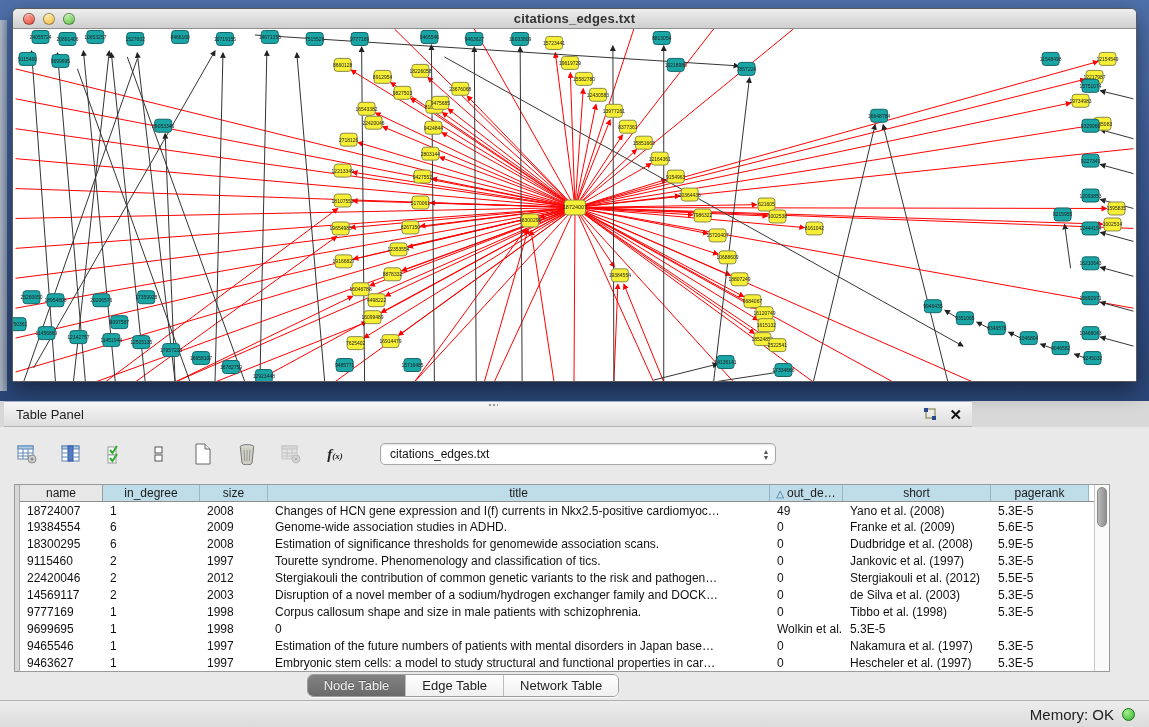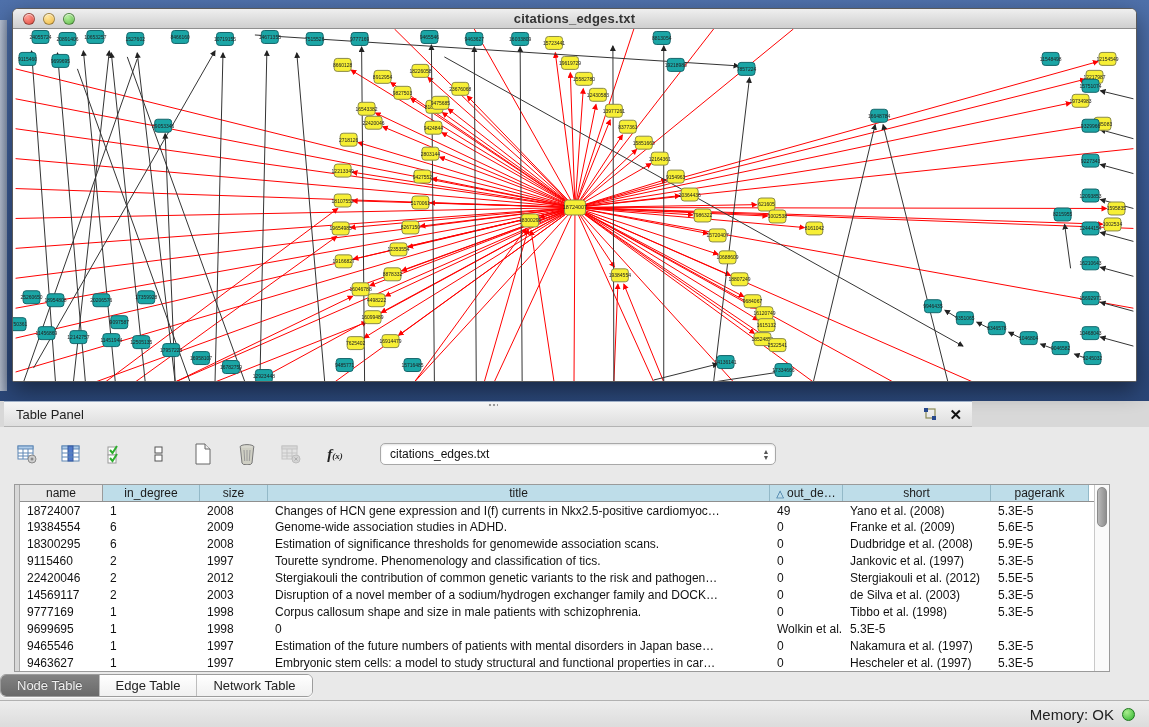--- a/index.html
+++ b/index.html
@@ -68,21 +68,21 @@
   .th:last-child { background:#fff; border-right:none; }
   .tbody { flex:1; }
   .tr { display:grid; grid-template-columns:83px 97px 68px 502px 73px 148px 98px 1fr; height:16.9px; }
   .td { font-size:12px; color:#111; padding-left:7px; display:flex; align-items:center;
     white-space:nowrap; overflow:hidden; }
   .vscroll { width:15px; background:#fafafa; border-left:1px solid #c9c9c9; position:relative; }
   .vthumb { position:absolute; left:2px; right:2px; top:2px; height:40px; border-radius:6px;
     background:linear-gradient(90deg,#b9b9b9,#8f8f8f); border:1px solid #8a8a8a; }
 
   .tabbar { position:absolute; left:0; top:243px; width:926px; height:30px;
-    display:flex; align-items:center; }
+    display:flex; align-items:center; justify-content:center; }
   .segmented { display:flex; border:1px solid #9c9c9c; border-radius:6px; overflow:hidden;
     background:#fdfdfd; box-shadow:0 1px 1px rgba(255,255,255,.8); }
   .seg { padding:3px 16px; font-size:13px; color:#222; border-right:1px solid #bdbdbd;
     background:linear-gradient(#ffffff,#f0f0f0); }
   .seg:last-child { border-right:none; }
   .seg.active { background:linear-gradient(#828282,#6a6a6a); color:#efefef;
     text-shadow:0 -1px 0 rgba(0,0,0,.3); }
 
   .statusbar { position:absolute; left:0; top:700px; width:1149px; height:27px;
     background:linear-gradient(#ededed,#dcdcdc); border-top:1px solid #b1b1b1;

